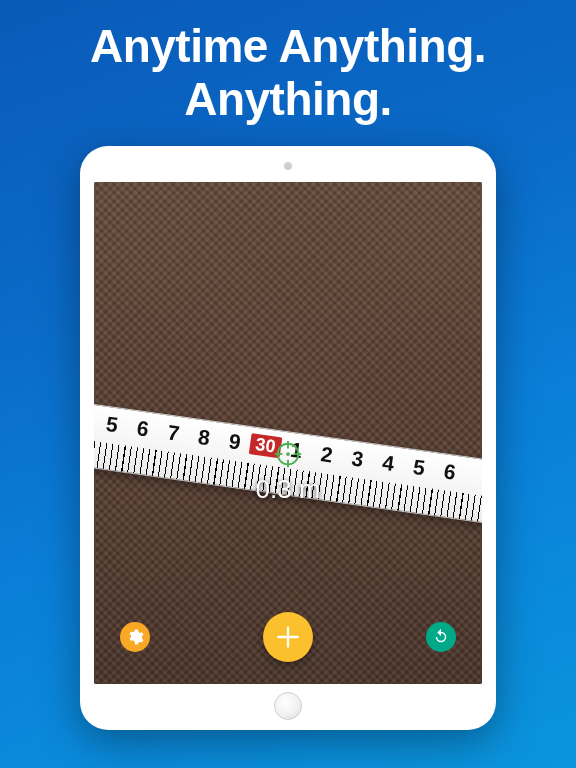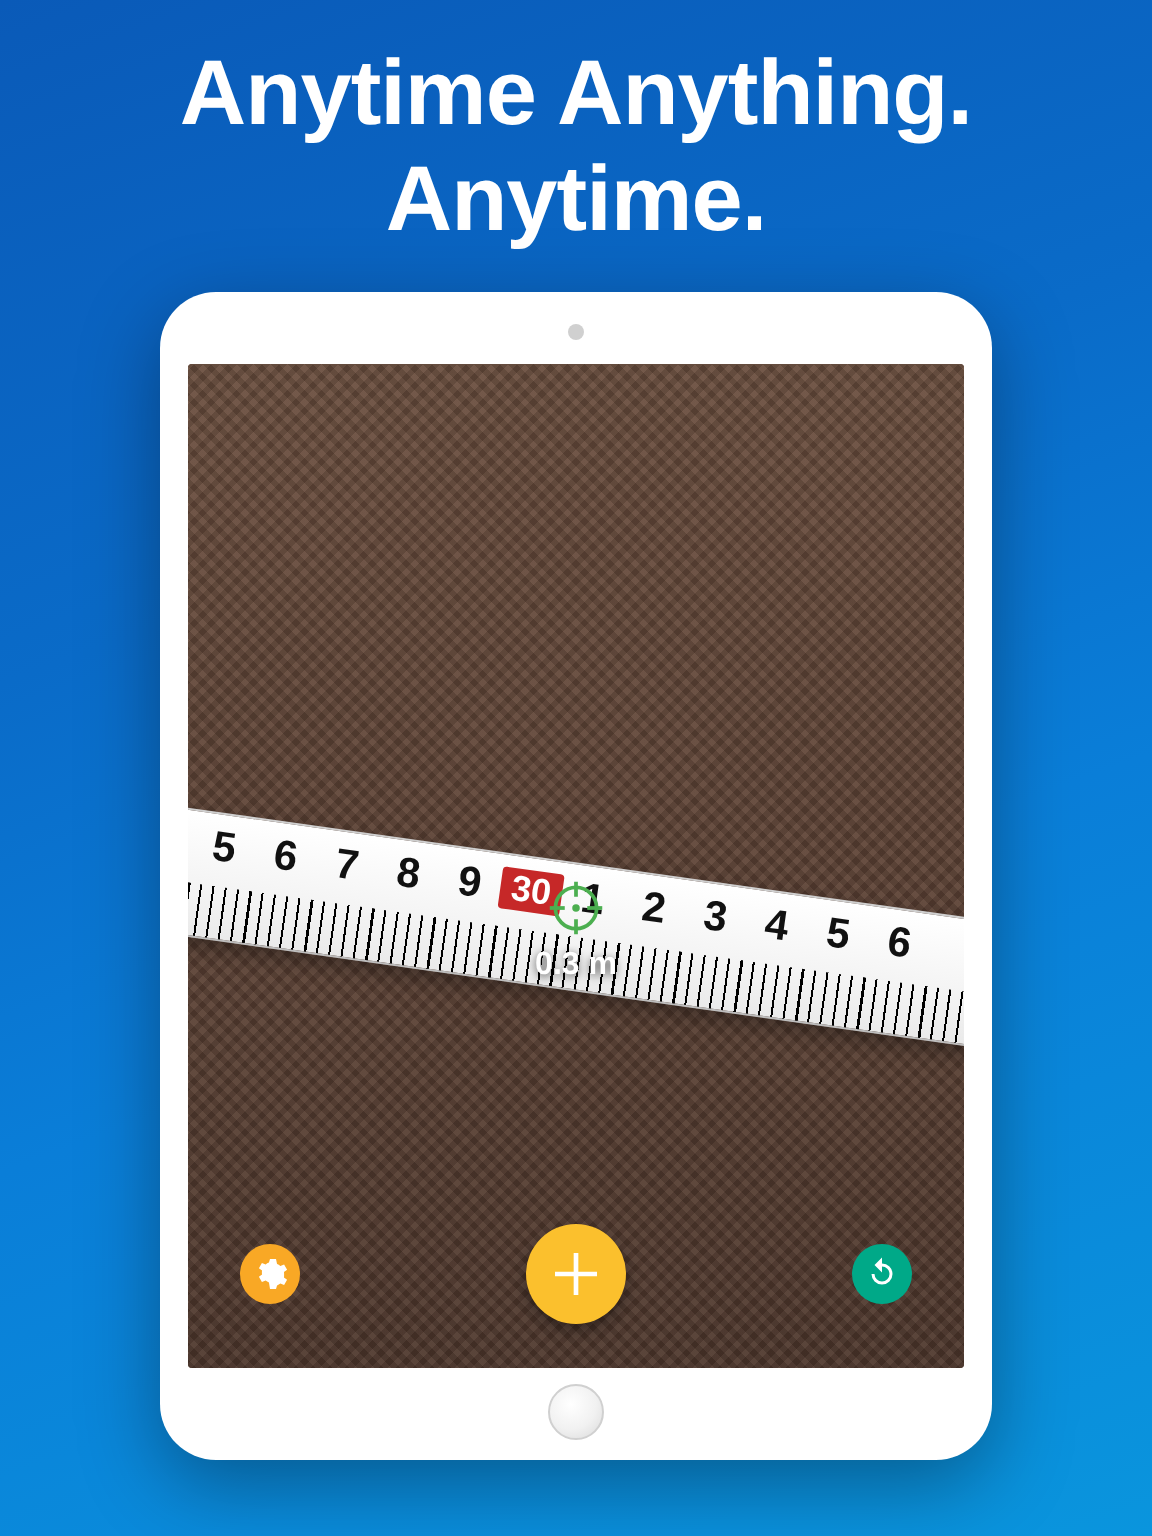--- a/index.html
+++ b/index.html
@@ -121,22 +121,22 @@
     transform: translate(-50%, -50%);
     display: flex; align-items: center; justify-content: center;
   }
   .crosshair svg { width: 30px; height: 30px; }
   .measurement {
     position: absolute;
     top: 292px;
     left: 50%;
     transform: translateX(-50%);
     color: #ffffff;
-    font-size: 16px;
-    font-weight: 700;
+    font-size: 26px;
+    font-weight: 400;
     text-shadow: 0 1px 4px rgba(0,0,0,0.7);
   }
   .toolbar {
     position: absolute;
     bottom: 22px;
     left: 0; right: 0;
     display: flex;
     align-items: center;
     justify-content: space-between;
     padding: 0 26px;
@@ -159,21 +159,21 @@
     width: 28px; height: 28px; border-radius: 50%;
     background: radial-gradient(circle at 40% 35%, #fff 0%, #f1f1f1 55%, #d9d9d9 100%);
     border: 1px solid #d0d0d0;
   }
 </style>
 </head>
 <body>
 
 <div class="headline">
   <span>Anytime Anything.</span><br>
-  <span>Anytime.</span>
+  <span>Anything.</span>
 </div>
 
 <div class="device">
   <div class="camera-dot"></div>
 
   <div class="screen">
     <div class="mat"></div>
     <div class="status-bar"></div>
 
     <div class="ruler-wrap">

